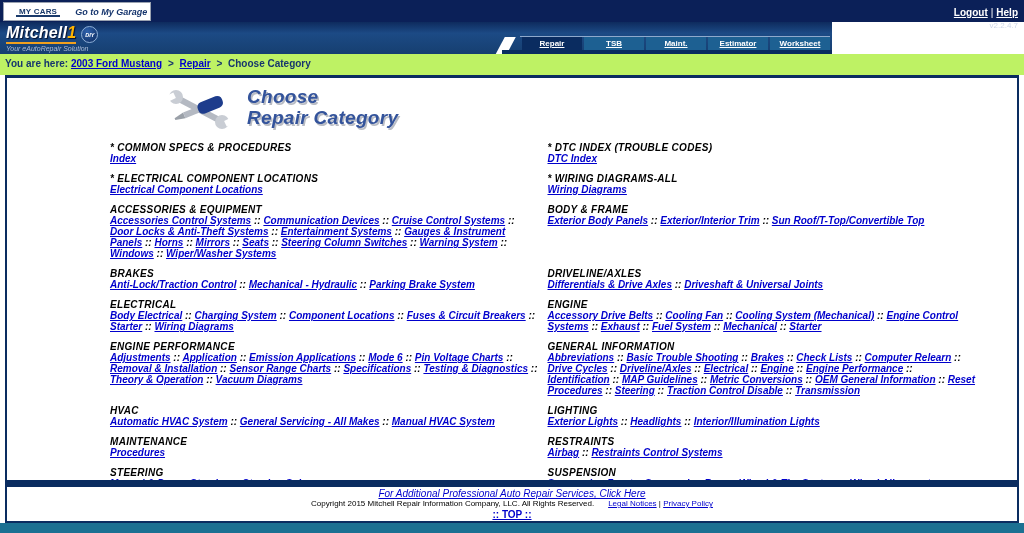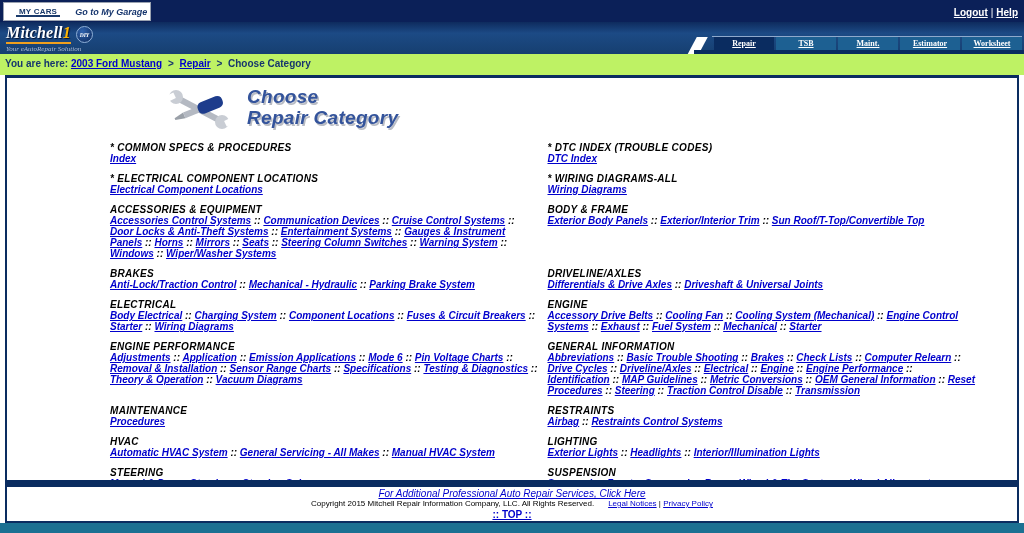--- a/index.html
+++ b/index.html
@@ -16,22 +16,22 @@
   .plate-top { width:100%; height:4px; background:linear-gradient(90deg,#c9d2e2,#8fa3c4); }
   .plate-text { font-size:8px; font-weight:bold; color:#1a3a6b; line-height:9px; letter-spacing:0.2px; }
   .garage-label { font-size:9px; line-height:8px; font-weight:bold; font-style:italic; color:#16356d;
                   padding:1px 3px 0 3px; display:flex; flex-direction:column; justify-content:center; }
   .toplinks { position:absolute; right:6px; top:2px; text-align:right; }
   .toplinks a { color:#fff; font-size:10px; font-weight:bold; text-decoration:underline; cursor:pointer; }
   .toplinks .bar { color:#fff; font-size:10px; margin:0 3px; }
   .version { color:#cdd6e8; font-size:8px; text-align:right; margin-top:1px; }
 
   
-  .navbar { position:absolute; left:0; top:22px; width:1024px; height:32px;
-            background:linear-gradient(#0e2b5e,#1c4a85 35%,#163f70);font-family:Liberation Serif, serif; }
+  .navbar { position:absolute; left:0; top:22px; width:832px; height:32px;
+            background:linear-gradient(#0e2b5e,#1c4a85 35%,#163f70); }
   .brand { position:absolute; left:6px; top:3px; }
   .brand-line { display:flex; align-items:center; }
   .brand-name { color:#fff; font-size:16px; line-height:16px; font-weight:bold; font-style:italic;
                 letter-spacing:0.2px; text-shadow:1px 1px 1px #05102e; border-bottom:2px solid #f0a01e; padding-bottom:1px;}
   .brand-name .one { color:#ffb400; }
   .diy-badge { margin-left:5px; width:17px; height:17px; border-radius:50%;
                background:radial-gradient(circle at 35% 30%, #2f62ad, #0c2a5c);
                border:1px solid #8fb0d8; color:#fff; font-size:5.5px; font-weight:bold; font-style:italic;
                display:flex; align-items:center; justify-content:center; }
   .tagline { font-size:7px; color:#a9bad6; margin-top:1px; font-style:italic; }
@@ -220,36 +220,36 @@
               <div class="cat-title">ENGINE PERFORMANCE</div>
               <div class="cat-links"><a class="cat-link">Adjustments</a><span class="sep"> :: </span><a class="cat-link">Application</a><span class="sep"> :: </span><a class="cat-link">Emission Applications</a><span class="sep"> :: </span><a class="cat-link">Mode 6</a><span class="sep"> :: </span><a class="cat-link">Pin Voltage Charts</a><span class="sep"> :: </span><a class="cat-link">Removal &amp; Installation</a><span class="sep"> :: </span><a class="cat-link">Sensor Range Charts</a><span class="sep"> :: </span><a class="cat-link">Specifications</a><span class="sep"> :: </span><a class="cat-link">Testing &amp; Diagnostics</a><span class="sep"> :: </span><a class="cat-link">Theory &amp; Operation</a><span class="sep"> :: </span><a class="cat-link">Vacuum Diagrams</a></div>
             </div>
             <div class="cat-cell">
               <div class="cat-title">GENERAL INFORMATION</div>
               <div class="cat-links"><a class="cat-link">Abbreviations</a><span class="sep"> :: </span><a class="cat-link">Basic Trouble Shooting</a><span class="sep"> :: </span><a class="cat-link">Brakes</a><span class="sep"> :: </span><a class="cat-link">Check Lists</a><span class="sep"> :: </span><a class="cat-link">Computer Relearn</a><span class="sep"> :: </span><a class="cat-link">Drive Cycles</a><span class="sep"> :: </span><a class="cat-link">Driveline/Axles</a><span class="sep"> :: </span><a class="cat-link">Electrical</a><span class="sep"> :: </span><a class="cat-link">Engine</a><span class="sep"> :: </span><a class="cat-link">Engine Performance</a><span class="sep"> :: </span><a class="cat-link">Identification</a><span class="sep"> :: </span><a class="cat-link">MAP Guidelines</a><span class="sep"> :: </span><a class="cat-link">Metric Conversions</a><span class="sep"> :: </span><a class="cat-link">OEM General Information</a><span class="sep"> :: </span><a class="cat-link">Reset Procedures</a><span class="sep"> :: </span><a class="cat-link">Steering</a><span class="sep"> :: </span><a class="cat-link">Traction Control Disable</a><span class="sep"> :: </span><a class="cat-link">Transmission</a></div>
             </div>
           </div>
           <div class="cat-row">
             <div class="cat-cell">
+              <div class="cat-title">HVAC</div>
+              <div class="cat-links"><a class="cat-link">Automatic HVAC System</a><span class="sep"> :: </span><a class="cat-link">General Servicing - All Makes</a><span class="sep"> :: </span><a class="cat-link">Manual HVAC System</a></div>
+            </div>
+            <div class="cat-cell">
+              <div class="cat-title">LIGHTING</div>
+              <div class="cat-links"><a class="cat-link">Exterior Lights</a><span class="sep"> :: </span><a class="cat-link">Headlights</a><span class="sep"> :: </span><a class="cat-link">Interior/Illumination Lights</a></div>
+            </div>
+          </div>
+          <div class="cat-row">
+            <div class="cat-cell">
               <div class="cat-title">MAINTENANCE</div>
               <div class="cat-links"><a class="cat-link">Procedures</a></div>
             </div>
             <div class="cat-cell">
               <div class="cat-title">RESTRAINTS</div>
               <div class="cat-links"><a class="cat-link">Airbag</a><span class="sep"> :: </span><a class="cat-link">Restraints Control Systems</a></div>
-            </div>
-          </div>
-          <div class="cat-row">
-            <div class="cat-cell">
-              <div class="cat-title">HVAC</div>
-              <div class="cat-links"><a class="cat-link">Automatic HVAC System</a><span class="sep"> :: </span><a class="cat-link">General Servicing - All Makes</a><span class="sep"> :: </span><a class="cat-link">Manual HVAC System</a></div>
-            </div>
-            <div class="cat-cell">
-              <div class="cat-title">LIGHTING</div>
-              <div class="cat-links"><a class="cat-link">Exterior Lights</a><span class="sep"> :: </span><a class="cat-link">Headlights</a><span class="sep"> :: </span><a class="cat-link">Interior/Illumination Lights</a></div>
             </div>
           </div>
           <div class="cat-row">
             <div class="cat-cell">
               <div class="cat-title">STEERING</div>
               <div class="cat-links"><a class="cat-link">Manual &amp; Power Steering</a><span class="sep"> :: </span><a class="cat-link">Steering Column</a></div>
             </div>
             <div class="cat-cell">
               <div class="cat-title">SUSPENSION</div>
               <div class="cat-links"><a class="cat-link">Suspension Front</a><span class="sep"> :: </span><a class="cat-link">Suspension Rear</a><span class="sep"> :: </span><a class="cat-link">Wheel &amp; Tire System</a><span class="sep"> :: </span><a class="cat-link">Wheel Alignment</a></div>

